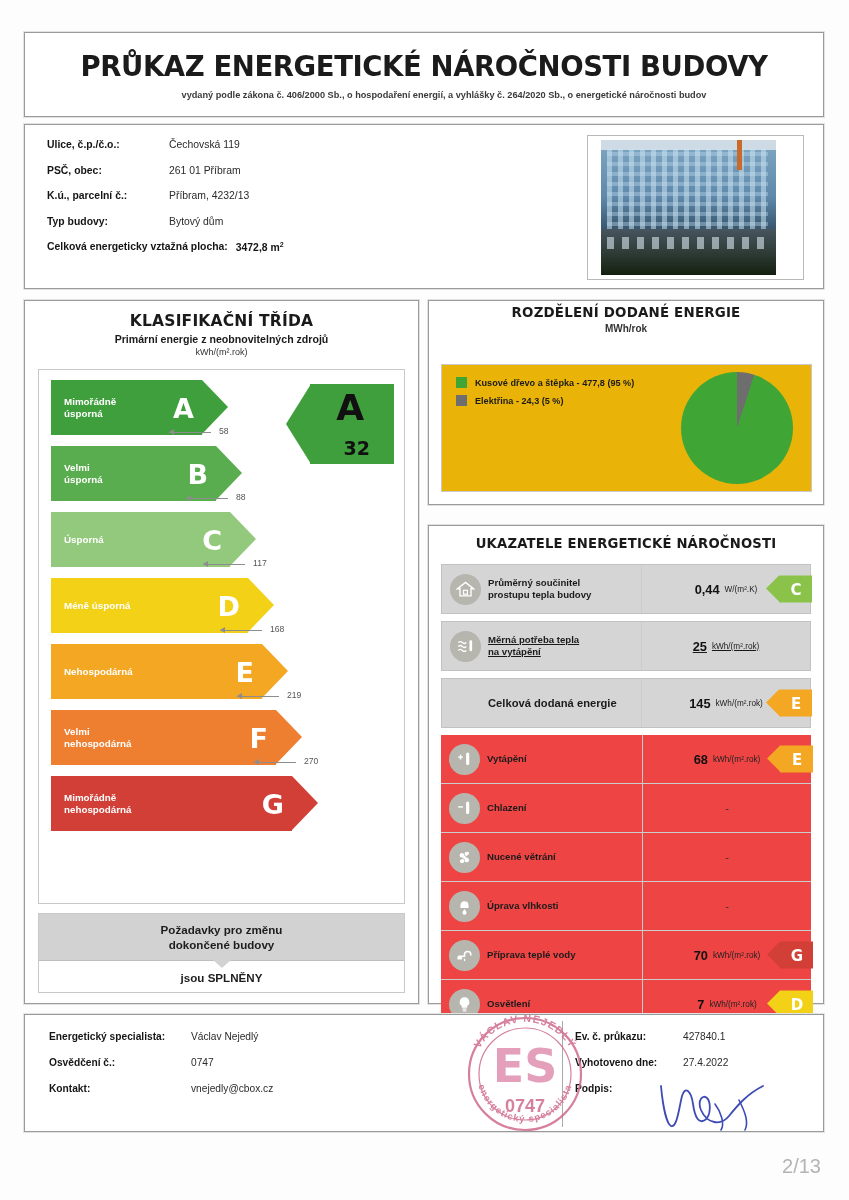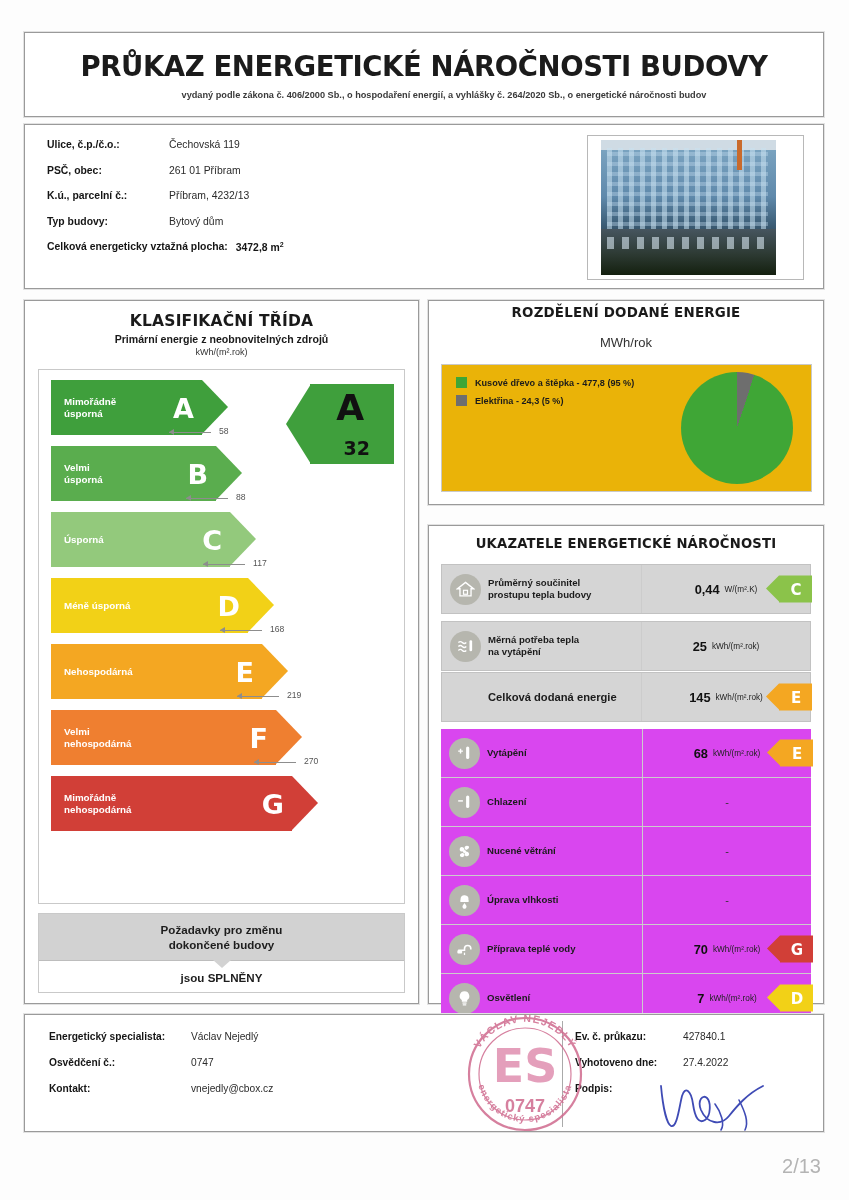--- a/index.html
+++ b/index.html
@@ -98,35 +98,35 @@
        font-size:11.6px;font-weight:bold;line-height:15px;text-align:center;color:#1d1d1d;position:relative;}
   .reqbox .notch{position:absolute;left:50%;transform:translateX(-50%);bottom:-8px;width:0;height:0;
        border-left:9px solid transparent;border-right:9px solid transparent;border-top:8px solid #d2d2d2;}
   .reqbox .bot{height:33px;display:flex;align-items:center;justify-content:center;
        font-size:11.6px;font-weight:bold;color:#1d1d1d;}
 
   
   .piebox{position:absolute;left:428px;top:300px;width:396px;height:205px;}
   .piebox .title{text-align:center;padding-top:4px;}
   .piebox .title .t1{font-size:13.4px;font-weight:bold;letter-spacing:.2px;font-family:"DejaVu Sans",sans-serif;}
-  .piebox .title .t2{font-size:13px;margin-top:15px;color:#333;}
+  .piebox .title .t2{font-size:10px;margin-top:3px;color:#333;font-weight:bold;}
   .pieinner{position:absolute;left:12px;top:63px;width:371px;height:128px;
             border:1px solid #c9c9c9;box-sizing:border-box;background:#eab308;}
   .legend{position:absolute;left:14px;top:12px;}
   .lgi{display:flex;align-items:center;margin-bottom:7px;font-size:9.1px;font-weight:bold;color:#1b1b1b;}
   .lgi .sw{width:11px;height:11px;margin-right:8px;flex:none;}
   .pie{position:absolute;right:18px;top:7px;width:112px;height:112px;border-radius:50%;}
 
   
   .indbox{position:absolute;left:428px;top:525px;width:396px;height:479px;}
   .indbox .title{text-align:center;padding-top:10px;font-size:13.2px;font-weight:bold;
                  letter-spacing:.2px;font-family:"DejaVu Sans",sans-serif;}
   .indlist{position:absolute;left:12px;top:38px;right:12px;}
   .irow{display:flex;align-items:center;height:50px;box-sizing:border-box;
-        border:1px solid #cccccc;margin-bottom:4px;background:#d946ef;position:relative;}
+        border:1px solid #cccccc;margin-bottom:4px;background:#ef4444;position:relative;}
   .irow.sh{background:#d5d5d5;border-color:#c2c2c2;}
   .irow.plain{border-left:none;border-right:none;border-top:none;margin-bottom:0;height:49px;}
   .irow .ic{width:46px;flex:none;display:flex;align-items:center;justify-content:center;}
   .irow .ic .circ{width:31px;height:31px;border-radius:50%;background:#b6b6ae;
                   display:flex;align-items:center;justify-content:center;}
   .irow .nm{flex:1;font-size:9.6px;font-weight:bold;line-height:12px;color:#1b1b1b;white-space:pre-line;}
   .irow .nm.big{font-size:11.2px;}
   .irow .vcell{width:168px;flex:none;display:flex;align-items:center;justify-content:center;
                position:relative;height:100%;border-left:1px solid #cccccc;}
   .irow .num{font-size:12.8px;font-weight:bold;color:#111;}
@@ -340,21 +340,21 @@
           <div class="vcell">
             <span class="num">0,44</span>
             <span class="unit">W/(m².K)</span>
             <span class="badge">
               <span class="bg" style="background:#8bc34a"></span>
               <span class="bt" style="border-right:13px solid #8bc34a"></span>
               <span class="bl">C</span>
             </span>
           </div>
         </div>
-        <div class="irow sh" style="margin-bottom: 1px;">
+        <div class="irow sh" style="margin-bottom: 7px; text-decoration: underline;">
           <div class="ic">
             <span class="circ">
               <svg width="19" height="19" viewBox="0 0 24 24">
                 <path d="M3 7 q2.5-2.5 5 0 t5 0" fill="none" stroke="#fff" stroke-width="1.6"></path>
                 <path d="M3 12 q2.5-2.5 5 0 t5 0" fill="none" stroke="#fff" stroke-width="1.6"></path>
                 <path d="M3 17 q2.5-2.5 5 0 t5 0" fill="none" stroke="#fff" stroke-width="1.6"></path>
                 <rect x="17" y="4" width="3.4" height="14" rx="1.7" fill="#fff"></rect>
               </svg>
             </span>
           </div>

